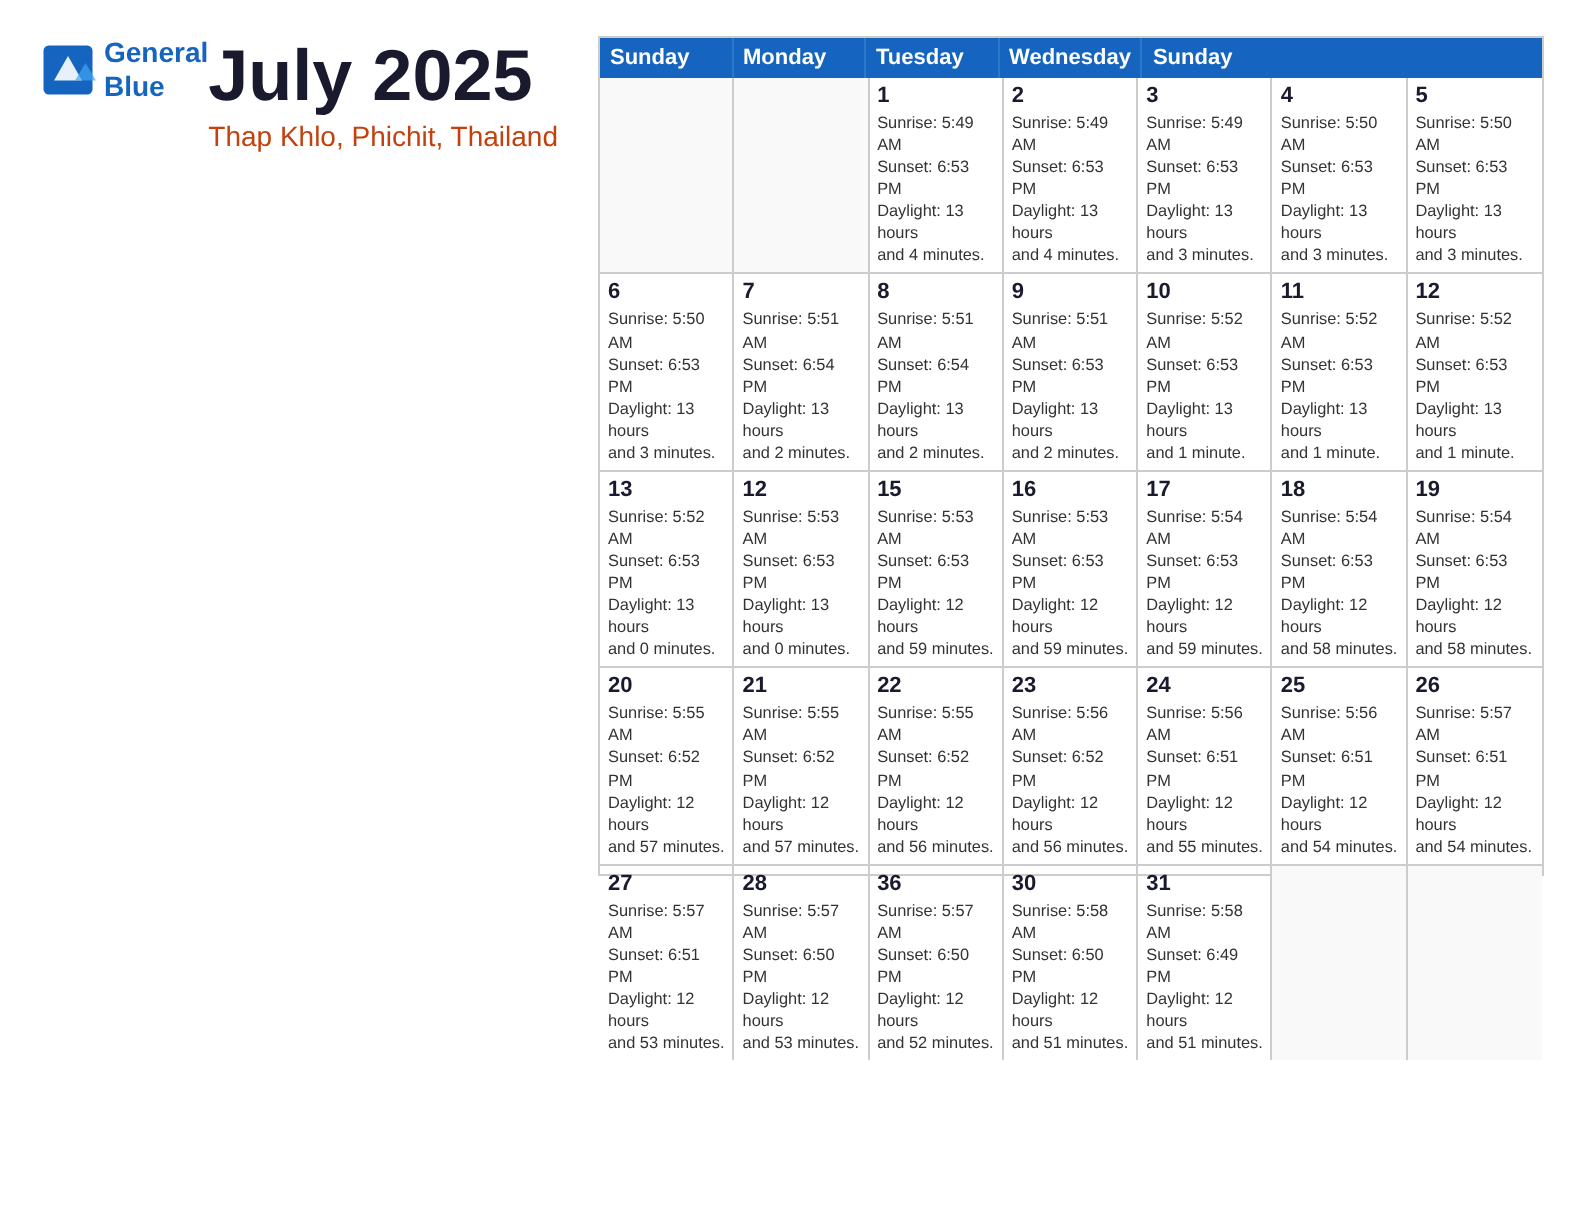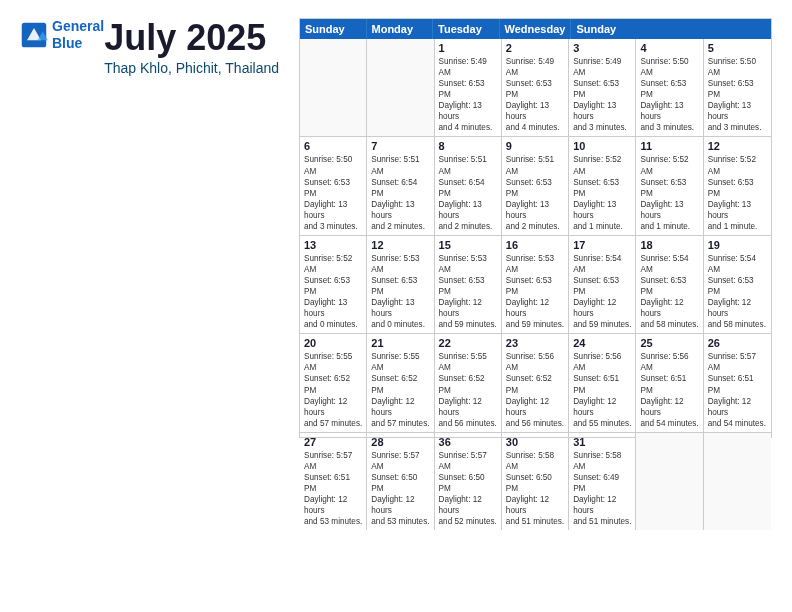--- a/index.html
+++ b/index.html
@@ -45,21 +45,21 @@
     .title-block {
     }
     .month-title {
       font-size: 36px;
       font-weight: bold;
       color: #1a1a2e;
       line-height: 1.1;
     }
     .location {
       font-size: 14px;
-      color: #0c4a6e;
+      color: #c2410c;
       margin-top: 2px;
     }
     .calendar {
       flex: 1;
       display: flex;
       flex-direction: column;
       border: 1px solid #ccc;
     }
     .cal-header {
       display: grid;

